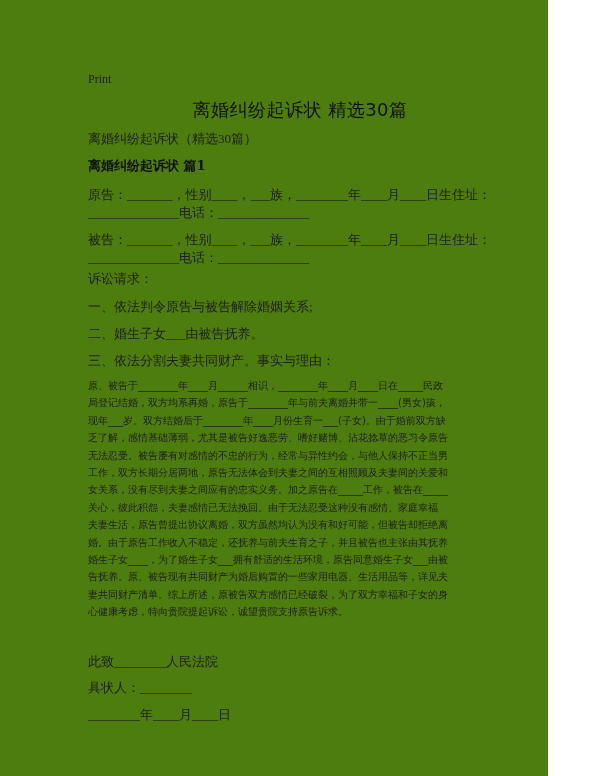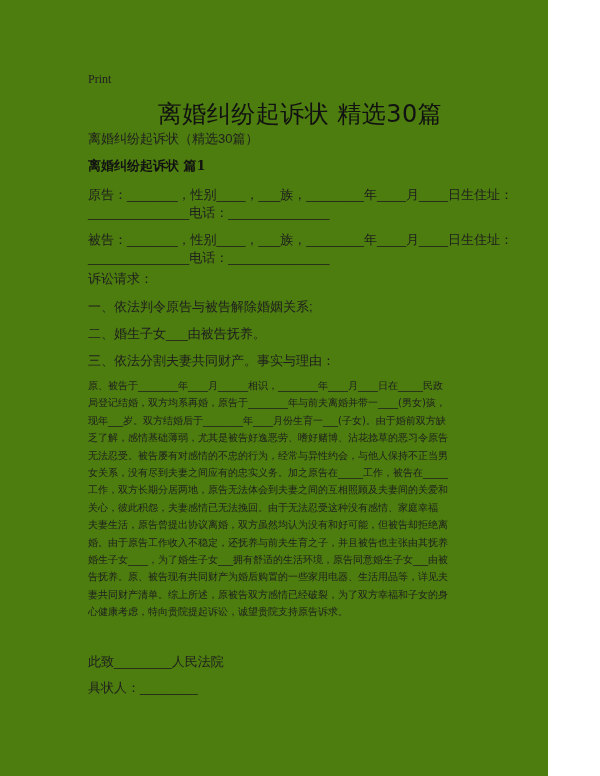--- a/index.html
+++ b/index.html
@@ -1,20 +1,20 @@
 <!DOCTYPE html>
 <html><head>
 <meta charset="utf-8">
 <style>
   html, body { margin: 0; padding: 0; background: #ffffff; }
   body { width: 600px; height: 776px; position: relative; overflow: hidden; color: #1a1a1a; }
   .page { position: absolute; left: 0; top: 0; width: 548px; height: 776px; background: #4d7c0f; }
   .print { position: absolute; left: 88px; top: 72px; font-family: "Liberation Serif", "DejaVu Serif", serif; font-size: 12px; color: #222; }
-  .title { position: absolute; left: 0; width: 600px; top: 98px; text-align: center; font-family: "DejaVu Sans", "Liberation Sans", sans-serif; font-size: 24px; color: #111; letter-spacing: 0.5px; }
-  .txt { position: absolute; left: 88px; font-family: Liberation Sans, sans-serif; font-size: 13px; color: #1e1e1e; white-space: pre; line-height: 17px; }
+  .title { position: absolute; left: 0; width: 600px; top: 98px; text-align: center; font-family: "DejaVu Sans", "Liberation Sans", sans-serif; font-size: 18px; color: #111; letter-spacing: 0.5px; }
+  .txt { position: absolute; left: 88px; font-family: Liberation Serif, serif; font-size: 13px; color: #1e1e1e; white-space: pre; line-height: 17px; }
   .subtitle { top: 130px; }
   .section-h { top: 157px; font-weight: bold; font-family: "DejaVu Serif", "Liberation Serif", serif; color: #111; }
   .para { position: absolute; left: 88px; top: 377px; width: 430px; font-family: "DejaVu Sans", "Liberation Sans", sans-serif; font-size: 10px; line-height: 17.4px; color: #1e1e1e; }
   .para .ln { display: block; white-space: pre; height: 17.4px; }
 </style>
 </head>
 <body>
 
 <div class="page">
 
@@ -36,27 +36,28 @@
   <div class="txt" style="top:298px;">一、依法判令原告与被告解除婚姻关系;</div>
   <div class="txt" style="top:325px;">二、婚生子女___由被告抚养。</div>
   <div class="txt" style="top:352px;">三、依法分割夫妻共同财产。事实与理由：</div>
 
   <div class="para">
     <span class="ln">原、被告于________年____月______相识，________年____月____日在_____民政</span>
     <span class="ln">局登记结婚，双方均系再婚，原告于________年与前夫离婚并带一____(男女)孩，</span>
     <span class="ln">现年___岁。双方结婚后于________年____月份生育一___(子女)。由于婚前双方缺</span>
     <span class="ln">乏了解，感情基础薄弱，尤其是被告好逸恶劳、嗜好赌博、沾花捻草的恶习令原告</span>
     <span class="ln">无法忍受。被告屡有对感情的不忠的行为，经常与异性约会，与他人保持不正当男</span>
+    <span class="ln">工作，双方长期分居两地，原告无法体会到夫妻之间的互相照顾及夫妻间的关爱和</span>
     <span class="ln">女关系，没有尽到夫妻之间应有的忠实义务。加之原告在_____工作，被告在_____</span>
-    <span class="ln">工作，双方长期分居两地，原告无法体会到夫妻之间的互相照顾及夫妻间的关爱和</span>
     <span class="ln">关心，彼此积怨，夫妻感情已无法挽回。由于无法忍受这种没有感情、家庭幸福</span>
     <span class="ln">夫妻生活，原告曾提出协议离婚，双方虽然均认为没有和好可能，但被告却拒绝离</span>
     <span class="ln">婚。由于原告工作收入不稳定，还抚养与前夫生育之子，并且被告也主张由其抚养</span>
     <span class="ln">婚生子女____，为了婚生子女___拥有舒适的生活环境，原告同意婚生子女___由被</span>
     <span class="ln">告抚养。原、被告现有共同财产为婚后购置的一些家用电器、生活用品等，详见夫</span>
     <span class="ln">妻共同财产清单。综上所述，原被告双方感情已经破裂，为了双方幸福和子女的身</span>
     <span class="ln">心健康考虑，特向贵院提起诉讼，诚望贵院支持原告诉求。</span>
   </div>
 
   <div class="txt" style="top:653px;">此致________人民法院</div>
   <div class="txt" style="top:679px;">具状人：________</div>
+  <div class="txt" style="top:706px;">________年____月____日</div>
 
 </div>
 
 </body></html>

